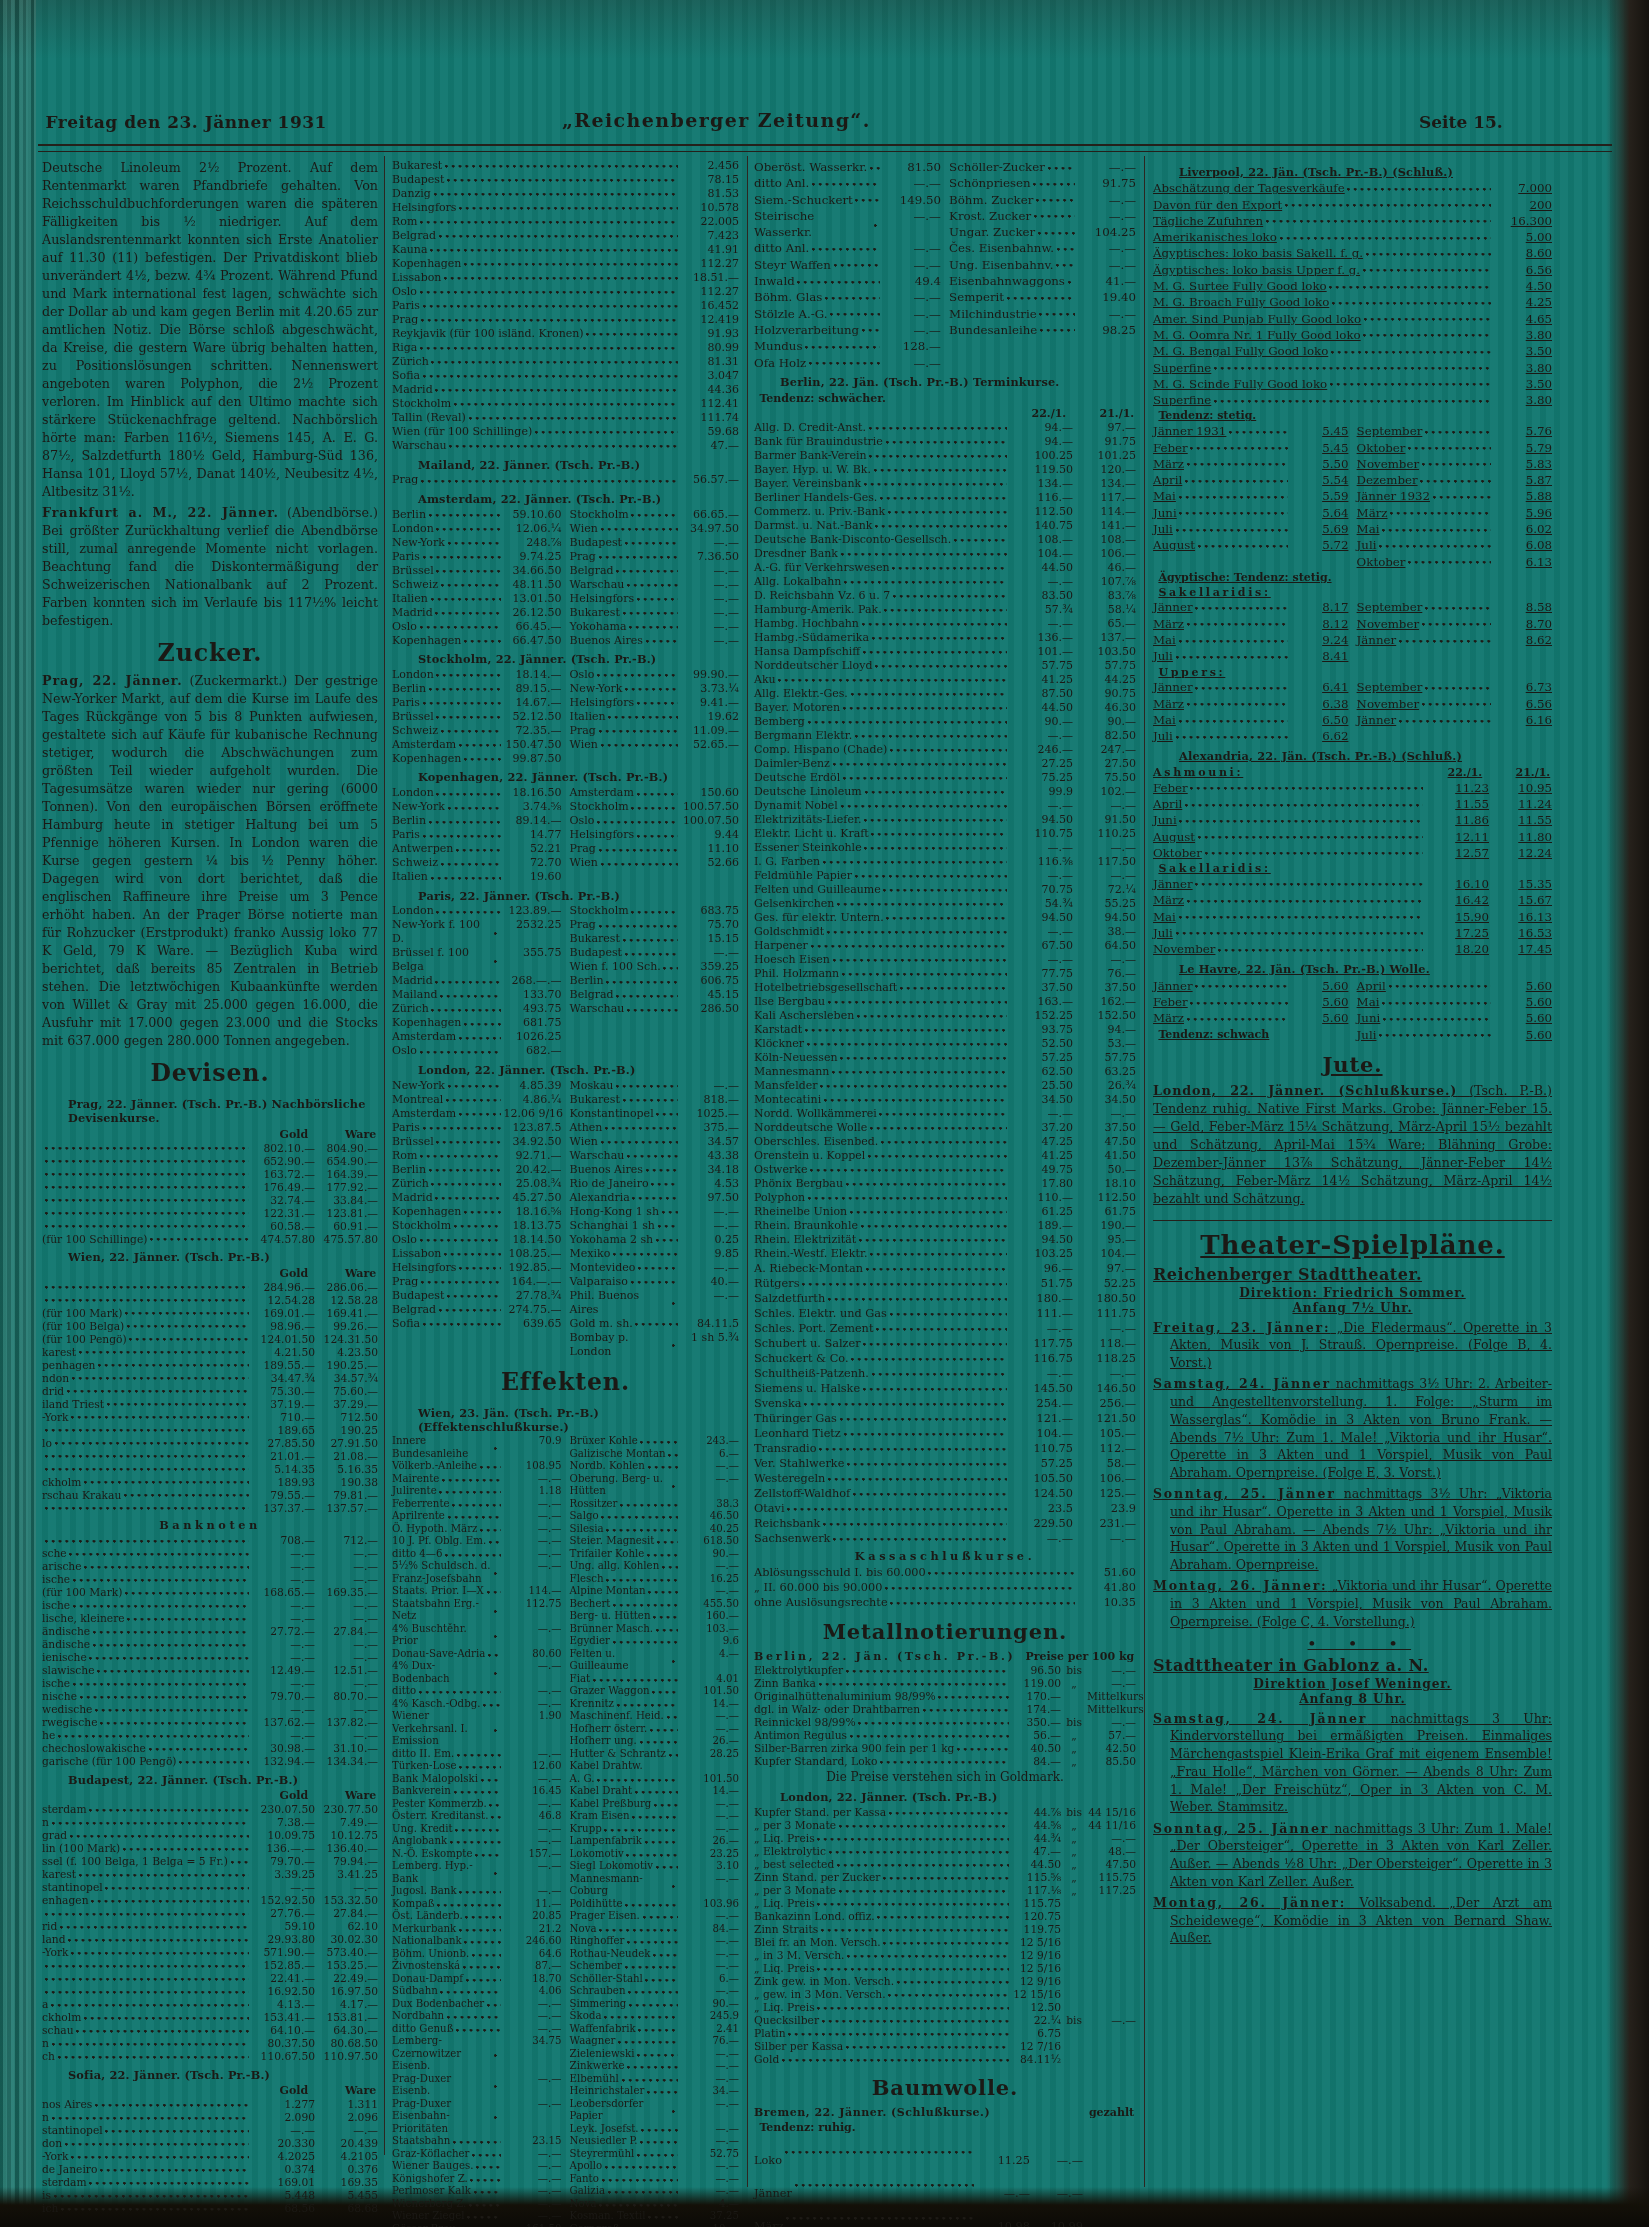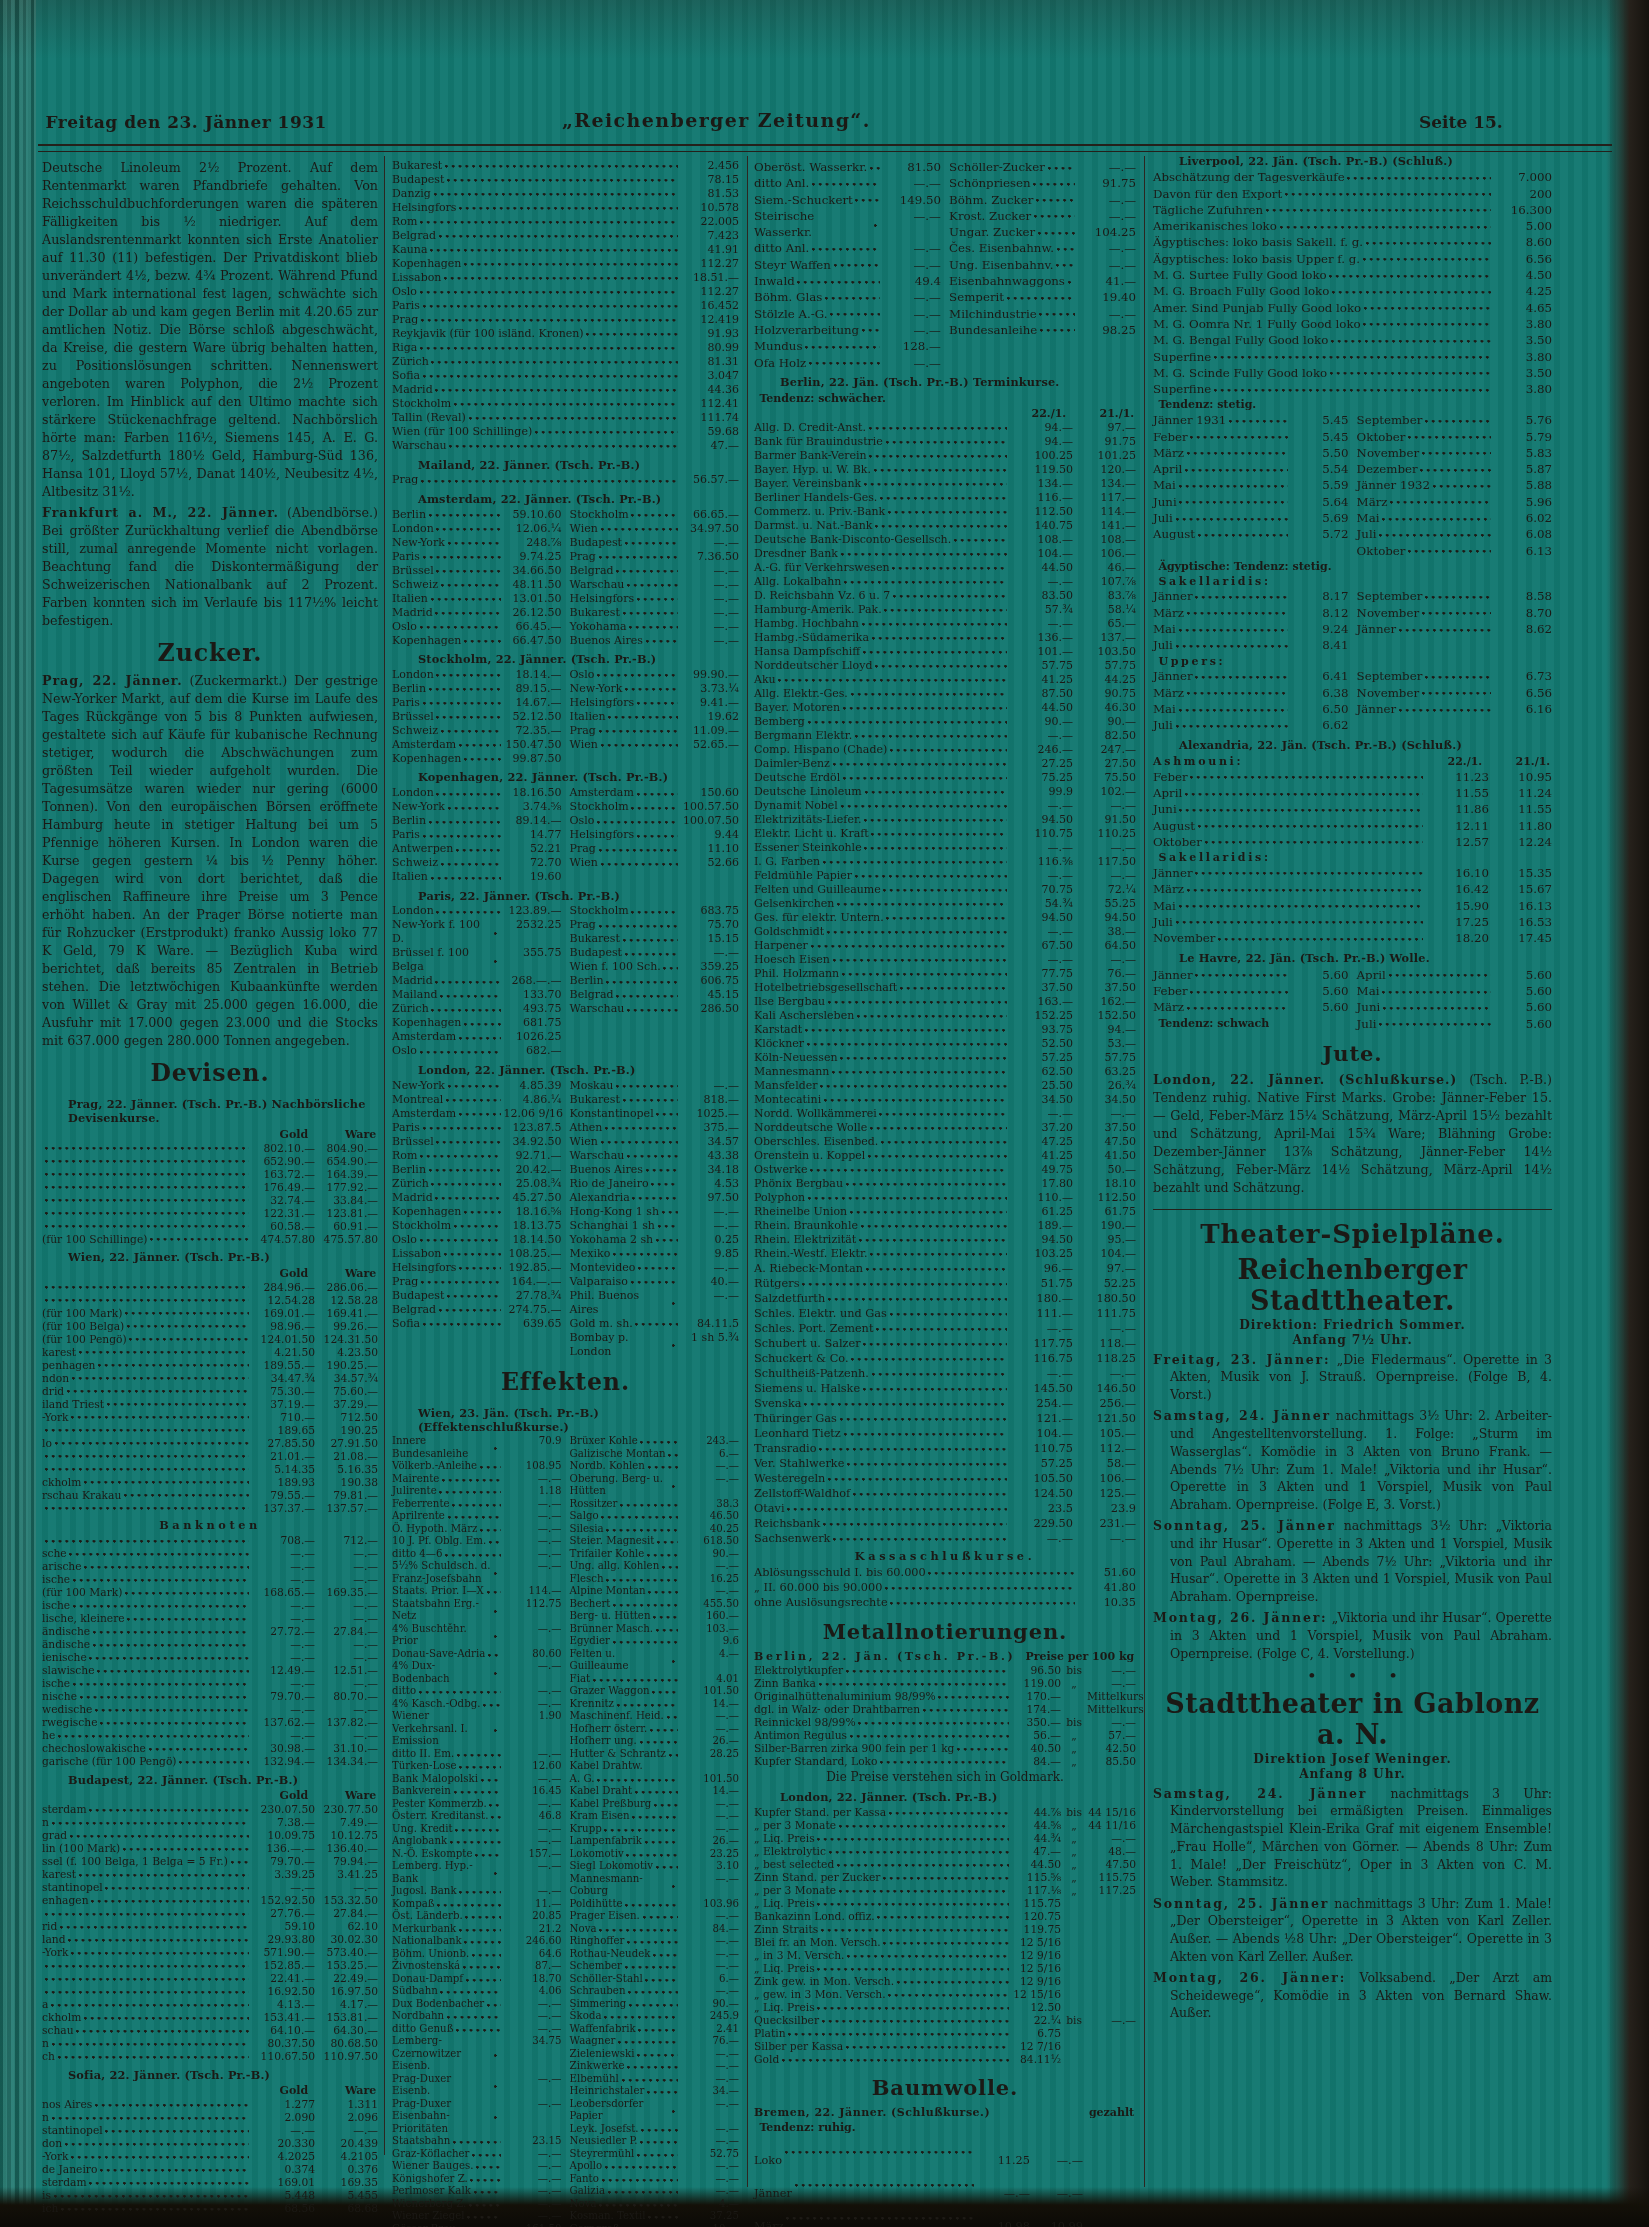--- a/index.html
+++ b/index.html
@@ -55,21 +55,21 @@
   [data-cols="metal"] .val{width:49px;}
   .lh29 .qrow{line-height:13px;font-size:10.7px;}
   .lh31 .qrow{line-height:14px;font-size:11px;}
   .lh33 .qrow{line-height:15px;font-size:11.3px;}
   .lh36 .qrow{line-height:16.3px;font-size:11.8px;}
   .lh27 .qrow{line-height:12.5px;font-size:10.2px;}
   .pair{display:flex;gap:8.2px;}
   .pair .half{flex:1 1 0;min-width:0;}
 
   .theater{border-top:1.8px solid #24201a;margin-top:11.8px;padding-top:6.3px;}
-  .th-name{font-size:27px;font-weight:800;text-align:center;margin:4.5px 0 2.7px;letter-spacing:0.5px;}
+  .th-name{font-size:16px;font-weight:800;text-align:left;margin:4.5px 0 2.7px;letter-spacing:0.5px;}
   .th-sub{font-size:12.2px;font-weight:700;text-align:center;margin:0.9px 0;letter-spacing:0.9px;}
   .entry{font-size:12.5px;line-height:17.7px;text-align:justify;margin:3.6px 0 0;
          padding-left:17px;text-indent:-17px;}
   .entry .elead{font-weight:700;letter-spacing:1.8px;}
   .sep{text-align:center;font-size:13.6px;letter-spacing:13.6px;padding:4.5px 0 0 13.6px;font-weight:700;}
 </style>
 </head>
 <body>
 
 <div class="page">
@@ -2656,21 +2656,21 @@
         </div>
         <div class="qrow">
           <span class="lbl">Dezember</span>
           <span class="val">11.73</span>
           <span class="val">11.75</span>
           <span class="val">11.73/74</span>
         </div>
       </div>
   </div>
 
-  <div class="col c4" style="top:149px;">
+  <div class="col c4" style="top:160px;text-decoration:underline;">
     <div class="datehead">Liverpool, 22. Jän. (Tsch. Pr.-B.) (Schluß.)</div>
     <div class="rows lh36" data-cols="1">
         <div class="qrow">
           <span class="lbl">Abschätzung der Tagesverkäufe</span>
           <span class="dots"></span>
           <span class="val">7.000</span>
         </div>
         <div class="qrow">
           <span class="lbl">Davon für den Export</span>
           <span class="dots"></span>

